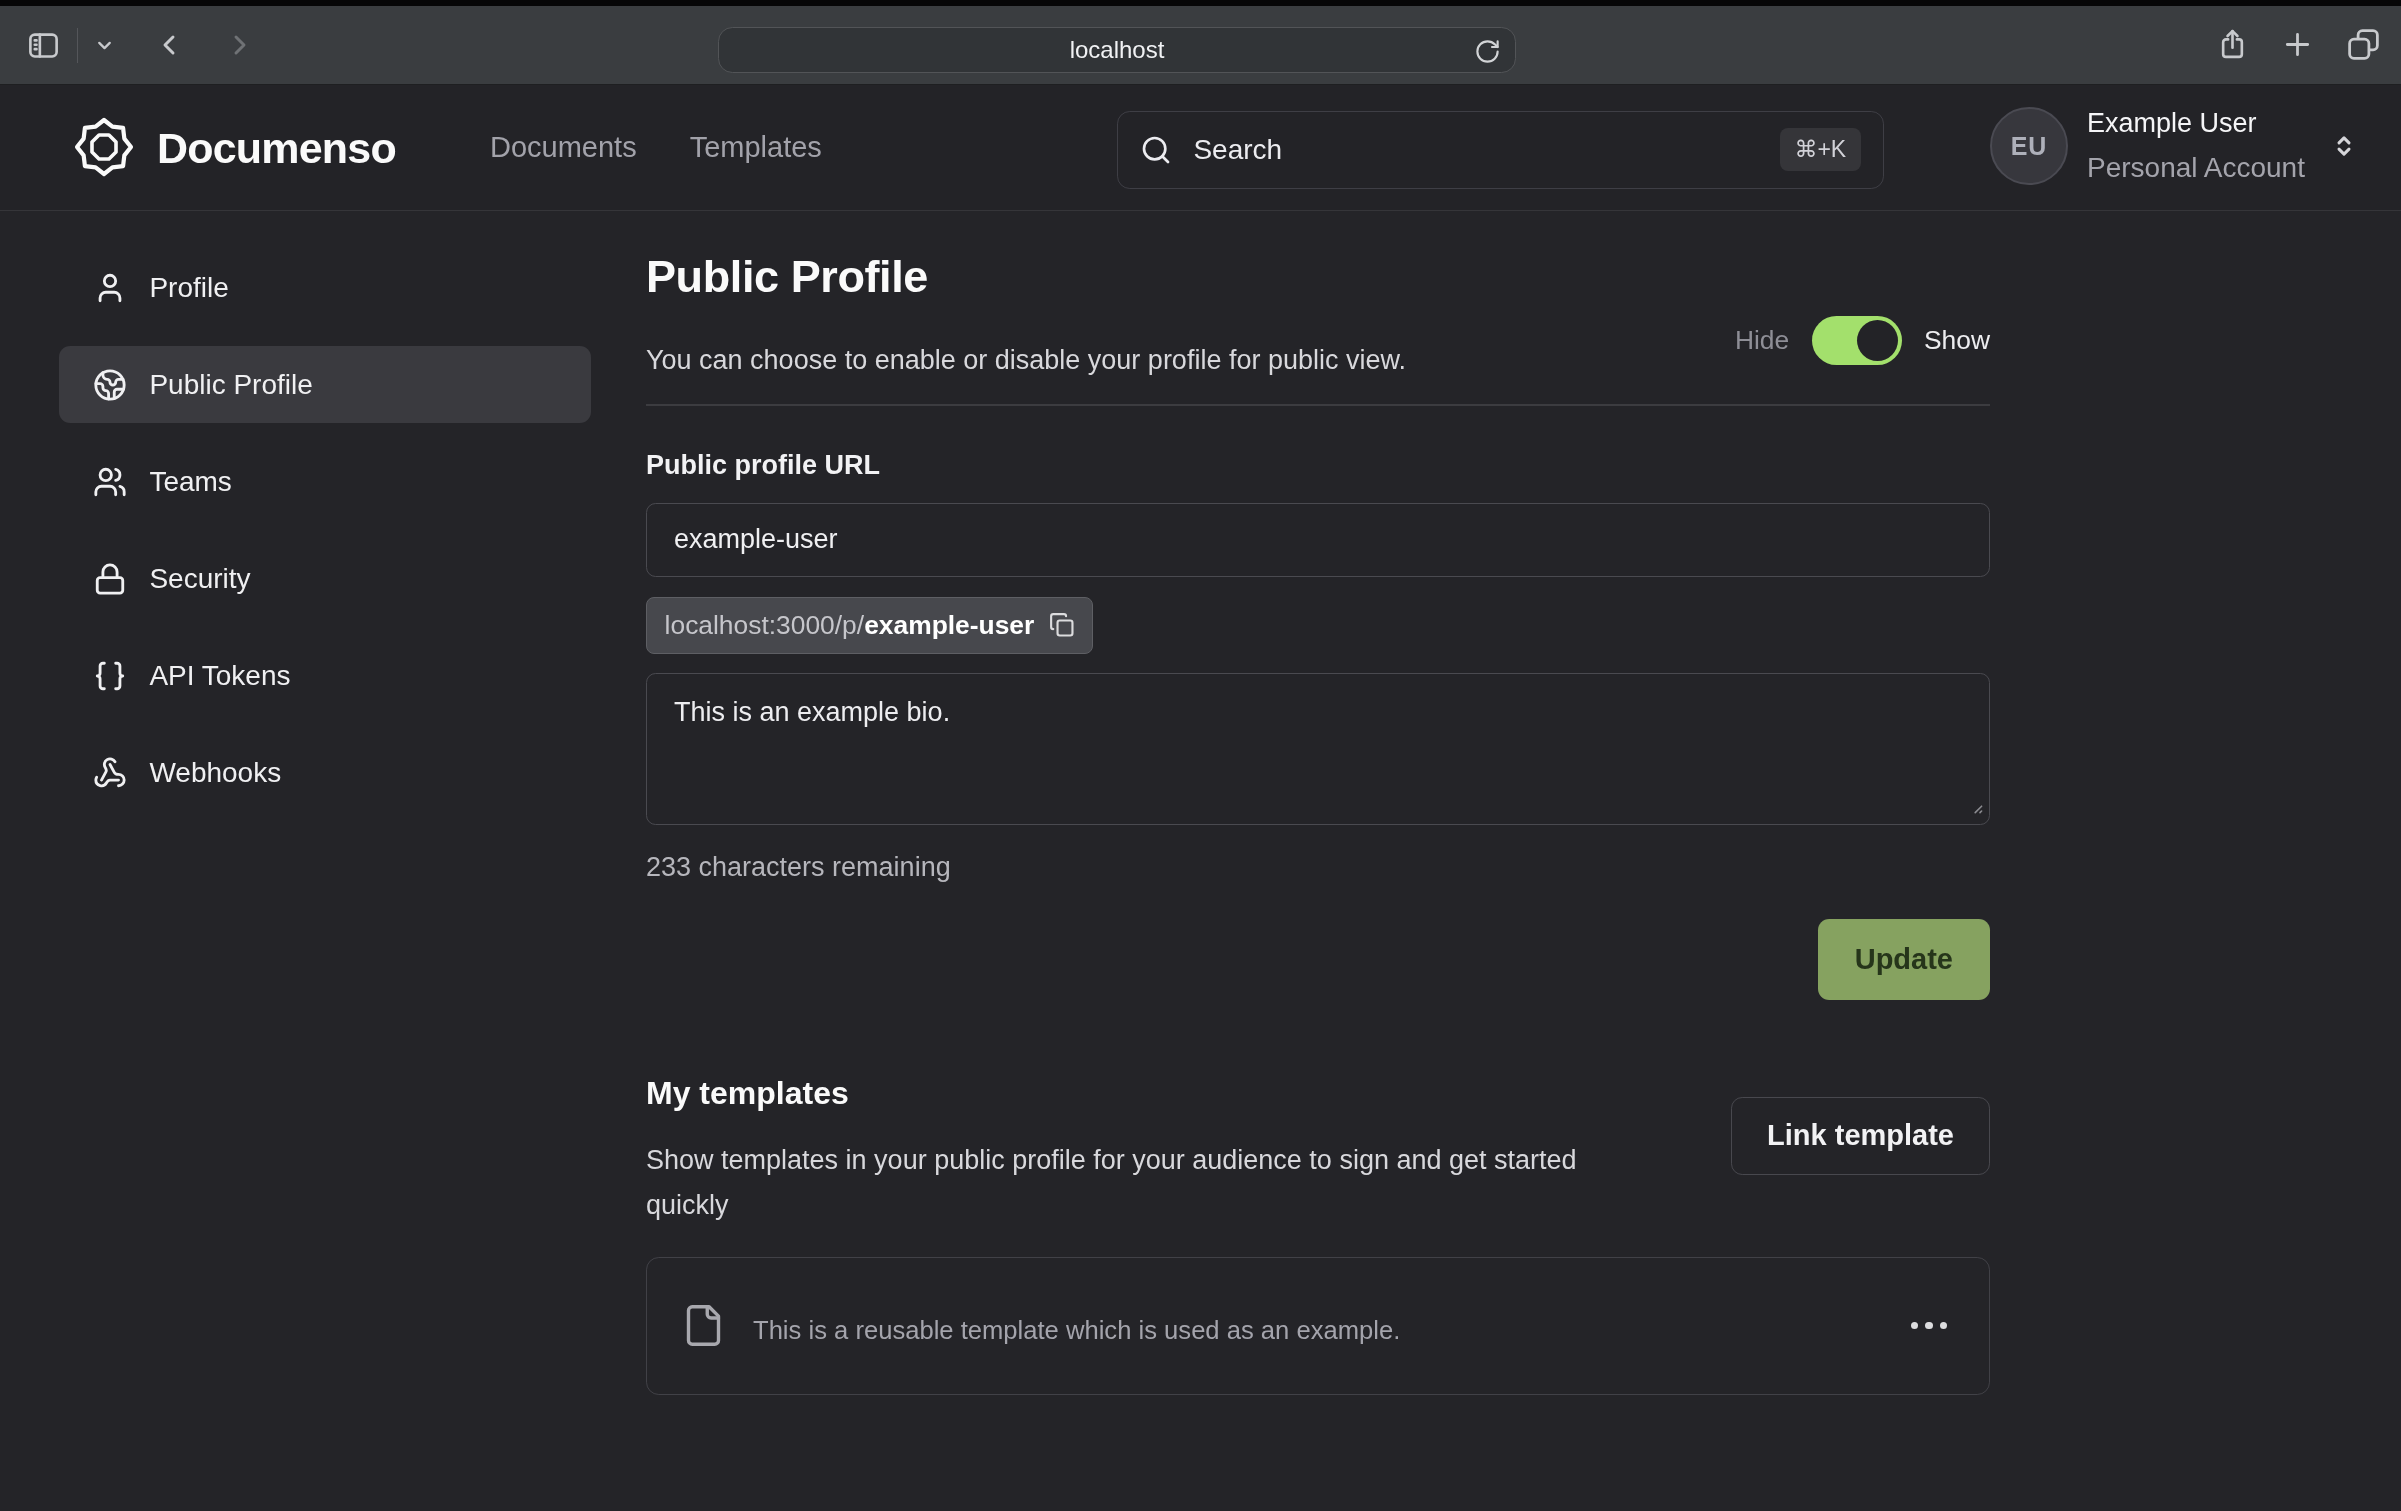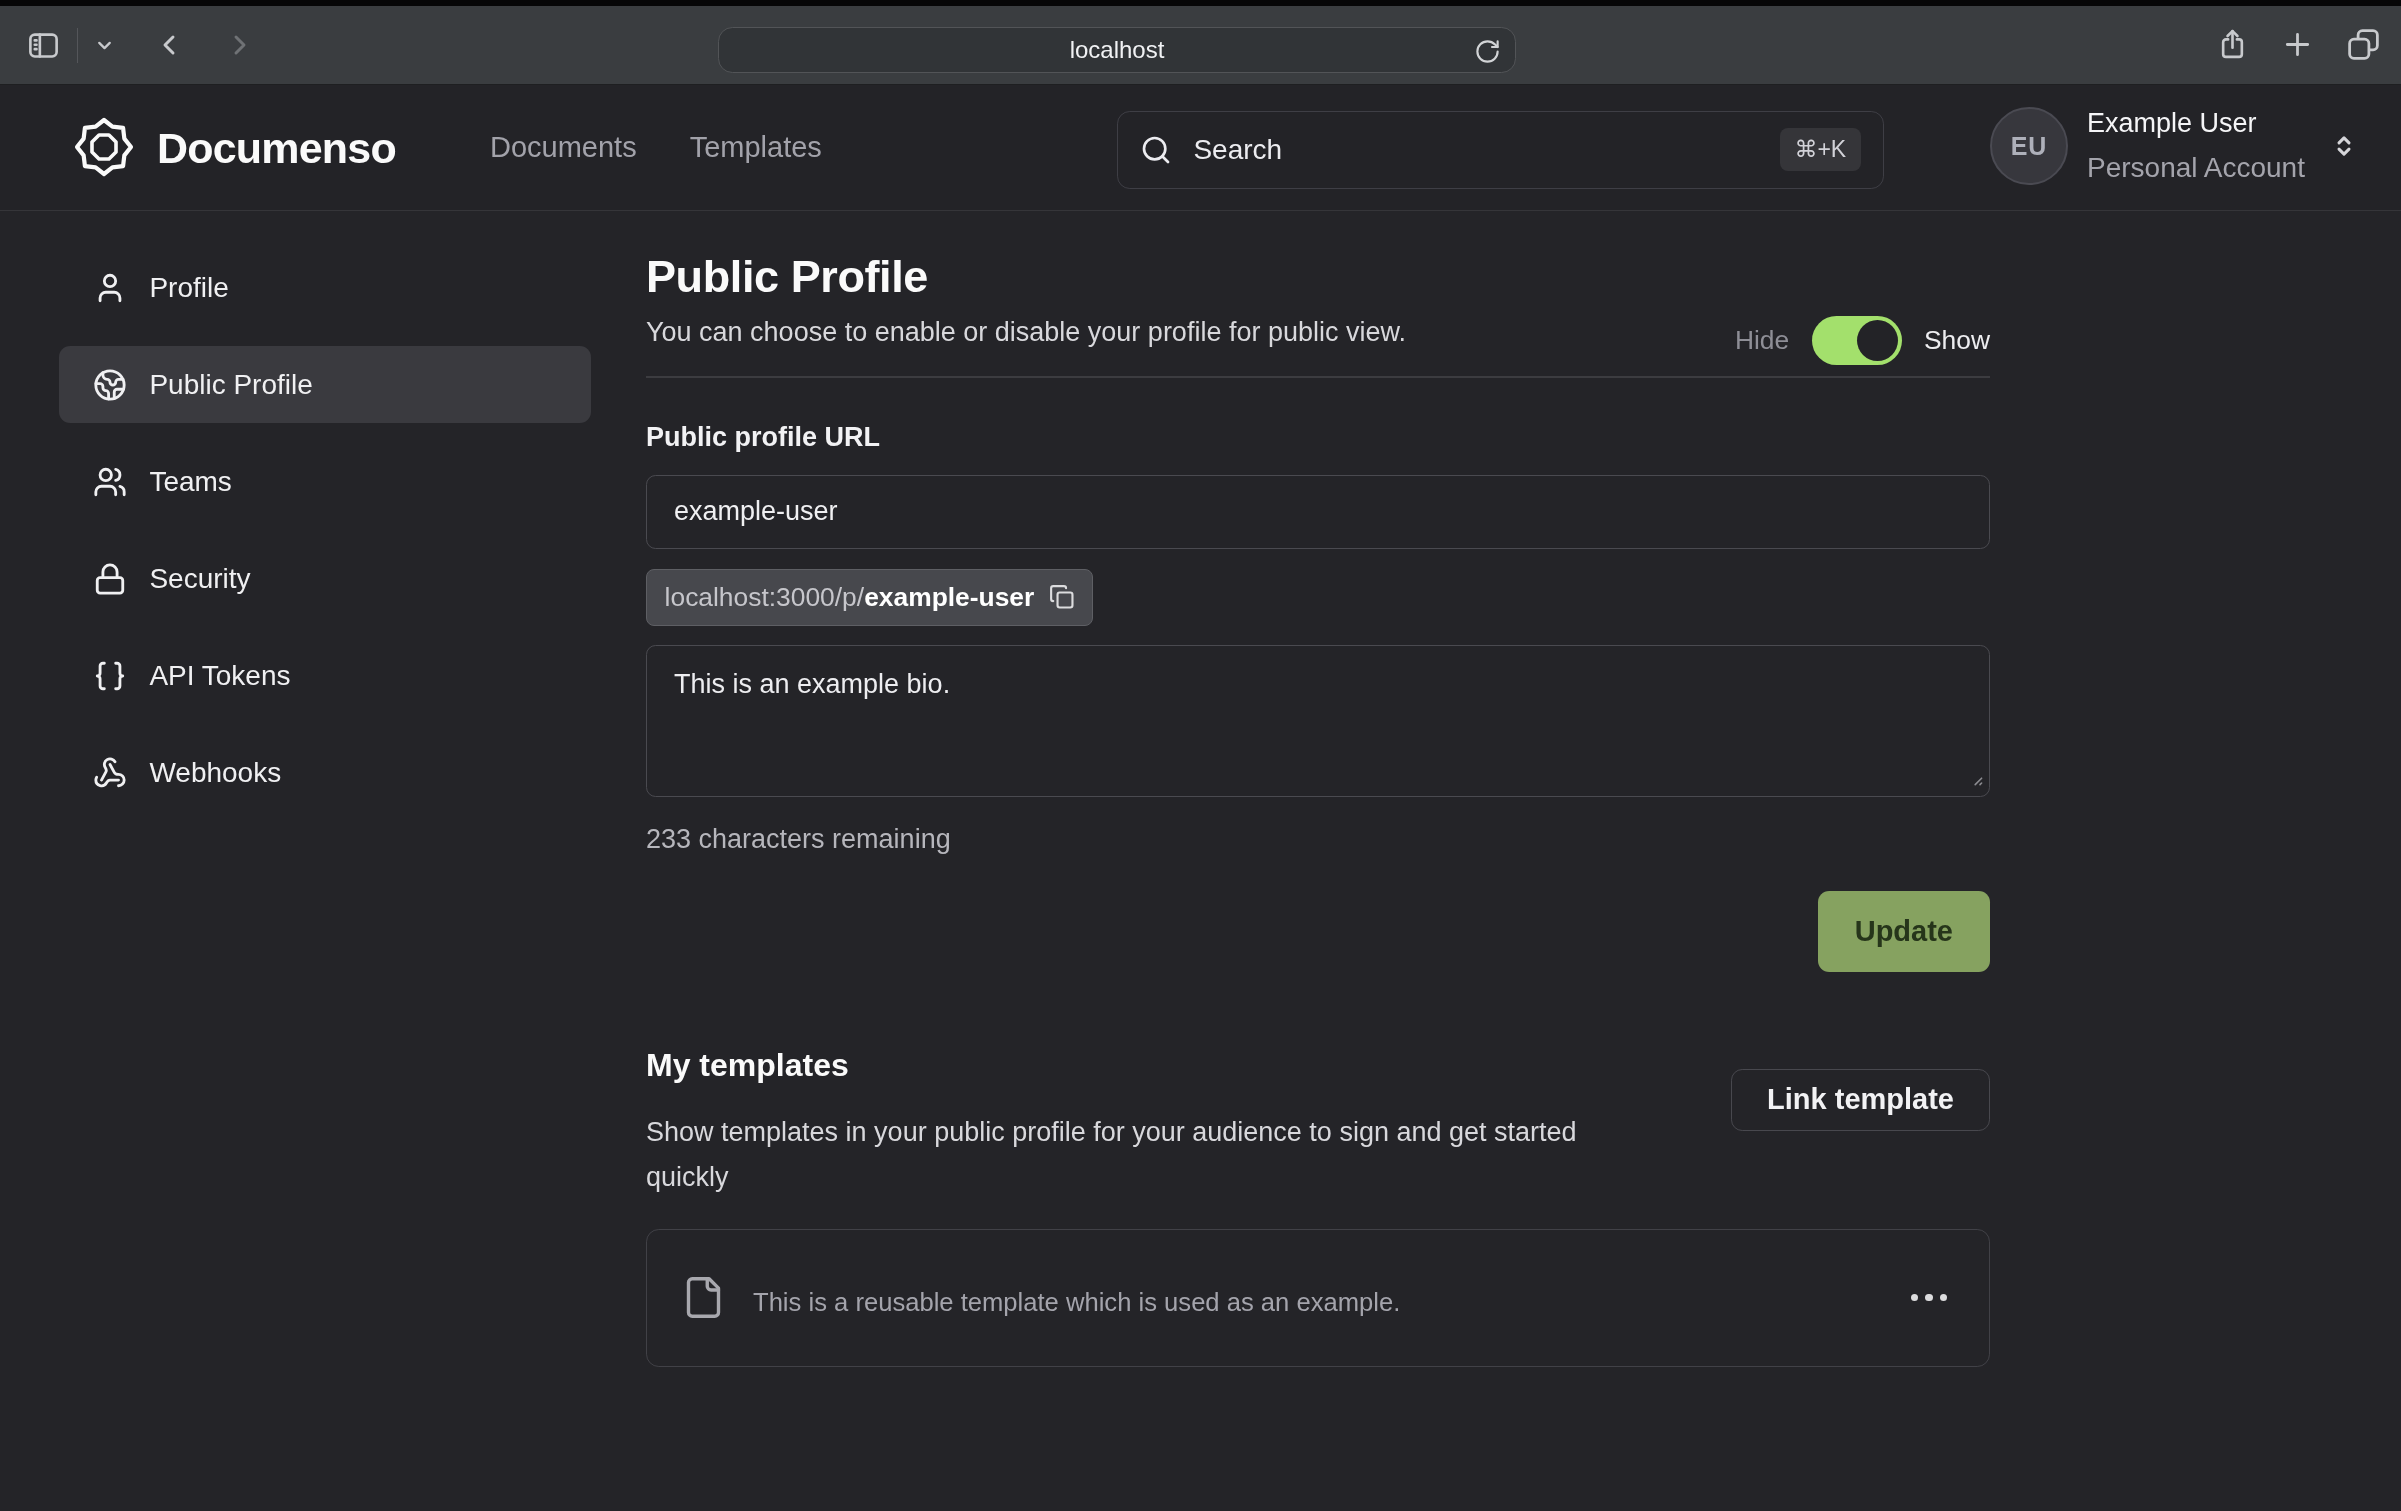--- a/index.html
+++ b/index.html
@@ -42,21 +42,21 @@
   .sidebar { position:absolute; left:59px; top:249px; width:532px; }
   .side-item { display:flex; align-items:center; height:77px; margin-bottom:20px; border-radius:11.2px; padding-left:34px; color:#f0f0f2; cursor:pointer; }
   .side-item.active { background:#3a3a3f; }
   .side-item .sicon { width:34px; height:34px; display:flex; align-items:center; justify-content:center; color:#f0f0f2; }
   .side-label { margin-left:22.4px; font-size:28px; font-weight:500; }
 
   
   .main { position:absolute; left:646px; top:210px; width:1344px; }
   .section-head { position:relative; margin-top:44px; }
   .page-title { font-size:45px; font-weight:700; color:#fafafa; line-height:1.02; letter-spacing:-0.4px; }
-  .page-sub { margin-top:16px; font-size:27px; color:#d8d8dc; line-height:1.25; }
+  .page-sub { margin-top:44px; font-size:27px; color:#d8d8dc; line-height:1.25; }
   .toggle-row { position:absolute; right:0; top:62px; display:flex; align-items:center; }
   .tog-label-off { font-size:26.4px; color:#8e8e96; margin-right:22.4px; }
   .tog-label-on { font-size:26.4px; color:#ededf0; margin-left:22.4px; }
   .toggle { position:relative; width:90px; height:49px; border-radius:25.6px; background:#a3e06c; cursor:pointer; }
   .toggle .knob { position:absolute; right:4px; top:4px; width:41px; height:41px; border-radius:50%; background:#232327; }
   .divider { margin-top:26.4px; height:1.6px; background:#3c3c40; }
 
   .field-label { margin-top:42px; font-size:27px; font-weight:700; color:#f2f2f4; line-height:34px; }
   .text-input { margin-top:21px; width:100%; height:74px; background:transparent; border:1.6px solid #4a4a50; border-radius:9.6px; padding:0 27px; font-size:27px; color:#f0f0f2; font-family:inherit; outline:none; display:block; }
   .chip { margin-top:20px; display:inline-flex; align-items:center; background:#47484d; border:1.6px solid #5e5f64; border-radius:8px; padding:12px 17.6px; cursor:pointer; }
@@ -68,21 +68,21 @@
   .bio-area { width:100%; height:152px; background:transparent; border:1.6px solid #4a4a50; border-radius:9.6px; padding:21px 27px; font-size:27px; color:#ededf0; font-family:inherit; resize:none; outline:none; display:block; line-height:1.3; }
   .resize-grip { position:absolute; right:6.4px; bottom:6.4px; color:#8b8b90; pointer-events:none; }
   .char-count { margin-top:25.6px; font-size:27px; color:#b6b6bc; line-height:35px; }
 
   .update-row { margin-top:34px; display:flex; justify-content:flex-end; }
   .btn-update { height:81px; padding:0 37px; background:#86a260; color:#26351a; border:none; border-radius:11.2px; font-size:29px; font-weight:600; font-family:inherit; cursor:pointer; }
 
   .tmpl-head { position:relative; margin-top:74px; }
   .tmpl-title { font-size:32px; font-weight:700; color:#fafafa; line-height:38px; }
   .tmpl-desc { margin-top:25.6px; font-size:27px; color:#d8d8dc; line-height:45px; max-width:952px; }
-  .btn-link-template { position:absolute; top:22.4px; right:0; height:62px; padding:0 35px; background:transparent; border:1.6px solid #48484e; border-radius:11.2px; color:#f2f2f4; font-size:29px; font-weight:600; font-family:inherit; cursor:pointer; }
+  .btn-link-template { position:absolute; top:22.4px; right:0; height:78px; padding:0 35px; background:transparent; border:1.6px solid #48484e; border-radius:11.2px; color:#f2f2f4; font-size:29px; font-weight:600; font-family:inherit; cursor:pointer; }
 
   .tmpl-card { margin-top:29px; height:138px; border:1.6px solid #414147; border-radius:12.8px; display:flex; align-items:center; padding:0 34px; }
   .tmpl-file-ic { color:#a8a8ae; display:flex; }
   .tmpl-text { margin-left:27px; }
   .tmpl-name { font-size:28px; font-weight:600; color:#f2f2f4; }
   .tmpl-sub { margin-top:9.6px; font-size:25.6px; color:#a4a4ac; }
   .tmpl-menu { margin-left:auto; display:flex; gap:7.2px; cursor:pointer; padding:8px; }
   .tmpl-menu .dot { width:7.2px; height:7.2px; border-radius:50%; background:#dcdcde; }
 </style>
 </head>

